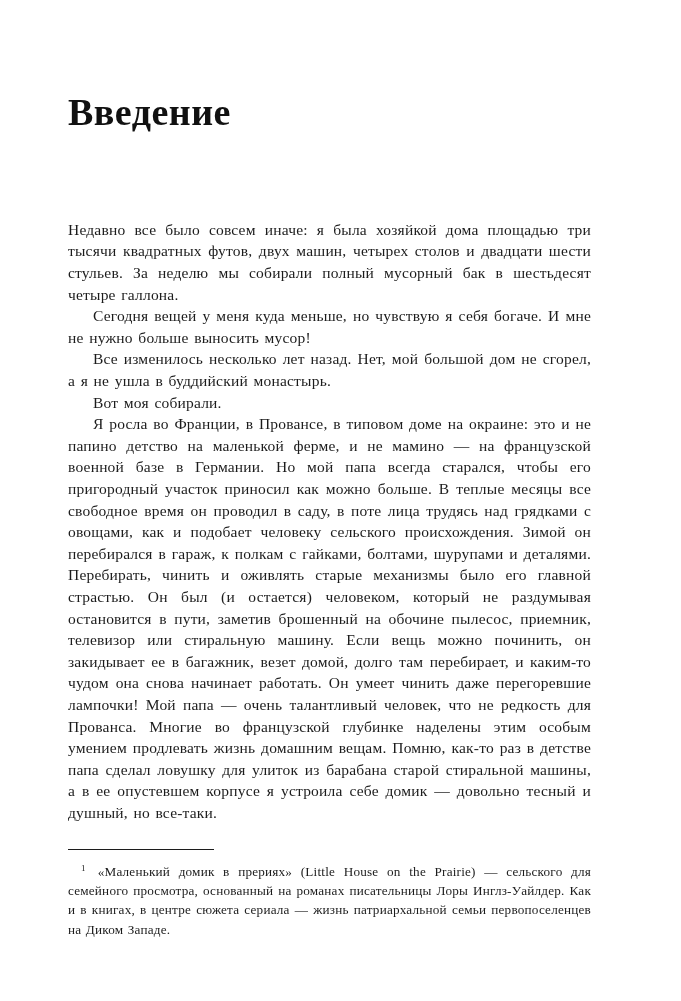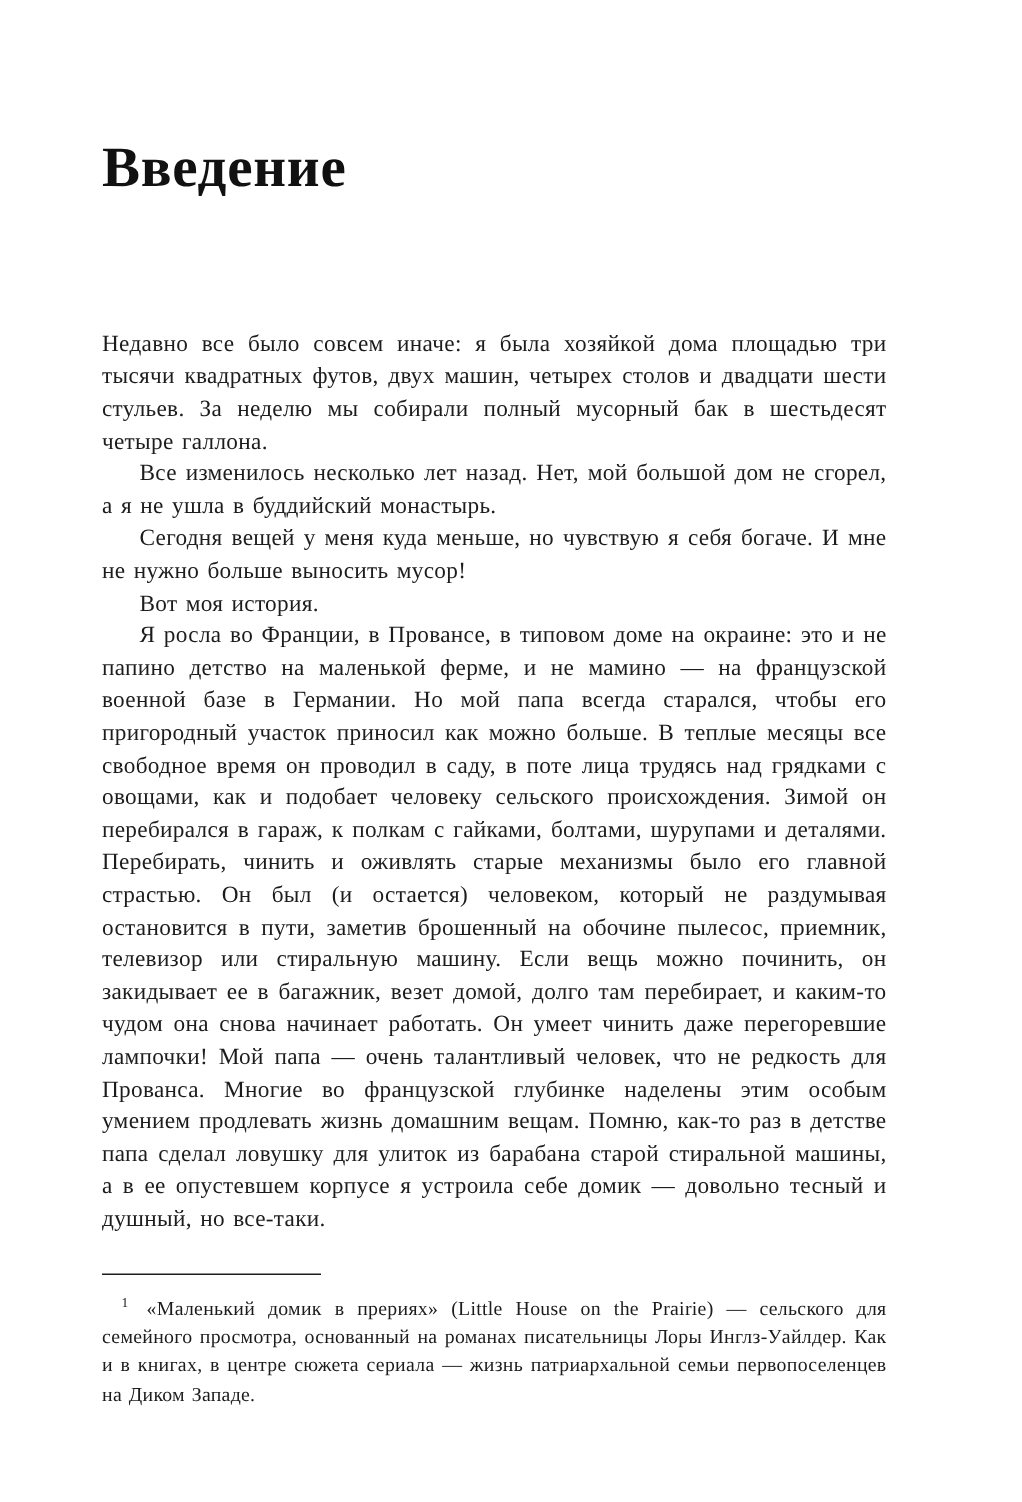--- a/index.html
+++ b/index.html
@@ -66,23 +66,23 @@
 </style>
 </head>
 <body>
 
 <div class="page">
 
   <h1 class="title">Введение</h1>
 
   <div class="body-text">
     <p class="noindent">Недавно все было совсем иначе: я была хозяйкой дома площадью три тысячи квадратных футов, двух машин, четырех столов и двадцати шести стульев. За неделю мы собирали полный мусорный бак в шестьдесят четыре галлона.</p>
+    <p>Сегодня вещей у меня куда меньше, но чувствую я себя богаче. И мне не нужно больше выносить мусор!</p>
     <p>Все изменилось несколько лет назад. Нет, мой большой дом не сгорел, а я не ушла в буддийский монастырь.</p>
-    <p>Сегодня вещей у меня куда меньше, но чувствую я себя богаче. И мне не нужно больше выносить мусор!</p>
-    <p>Вот моя история.</p>
+    <p>Вот моя собирали.</p>
     <p>Я росла во Франции, в Провансе, в типовом доме на окраине: это и не папино детство на маленькой ферме, и не мамино — на французской военной базе в Германии. Но мой папа всегда старался, чтобы его пригородный участок приносил как можно больше. В теплые месяцы все свободное время он проводил в саду, в поте лица трудясь над грядками с овощами, как и подобает человеку сельского происхождения. Зимой он перебирался в гараж, к полкам с гайками, болтами, шурупами и деталями. Перебирать, чинить и оживлять старые механизмы было его главной страстью. Он был (и остается) человеком, который не раздумывая остановится в пути, заметив брошенный на обочине пылесос, приемник, телевизор или стиральную машину. Если вещь можно починить, он закидывает ее в багажник, везет домой, долго там перебирает, и каким-то чудом она снова начинает работать. Он умеет чинить даже перегоревшие лампочки! Мой папа — очень талантливый человек, что не редкость для Прованса. Многие во французской глубинке наделены этим особым умением продлевать жизнь домашним вещам. Помню, как-то раз в детстве папа сделал ловушку для улиток из барабана старой стиральной машины, а в ее опустевшем корпусе я устроила себе домик — довольно тесный и душный, но все-таки.</p>
   </div>
 
   <hr class="footnote-sep">
 
   <p class="footnote"><sup>1</sup><span>«Маленький домик в прериях» (Little House on the Prairie) — сельского для семейного просмотра, основанный на романах писательницы Лоры Инглз-Уайлдер. Как и в книгах, в центре сюжета сериала — жизнь патриархальной семьи первопоселенцев на Диком Западе.</span></p>
 
 </div>
 
 </body></html>

